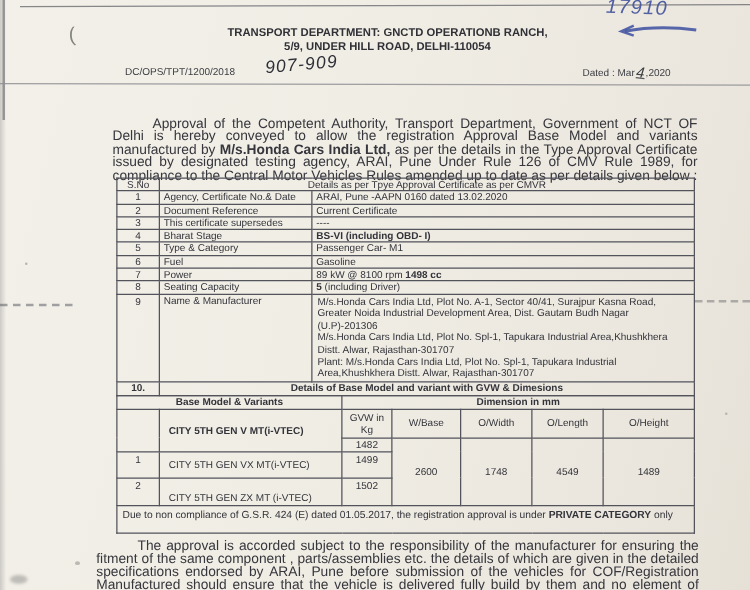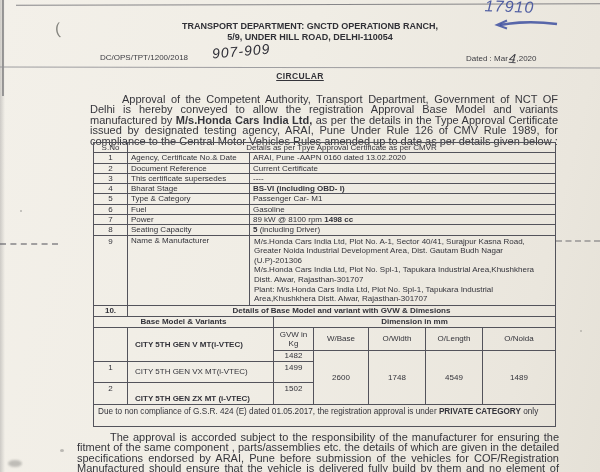--- a/index.html
+++ b/index.html
@@ -39,21 +39,21 @@
   
   .tables{position:absolute;left:93px;top:142px;width:462px;}
   table{border-collapse:collapse;table-layout:fixed;width:462px;font-size:8px;line-height:9.3px;color:#33333a;}
   td{border:1px solid #53535b;padding:0 3px;vertical-align:middle;overflow:hidden;}
   .t2{margin-top:-1px;}
   .c{text-align:center;}
   tr.h10{height:10px;} tr.h11{height:11px;} tr.h21{height:21px;} tr.h22{height:22px;} tr.h23{height:23px;} tr.h69{height:69px;}
   td.addr{vertical-align:top;padding:1px 4px;line-height:9.6px;}
   td.addr div{margin:0 0 0 0;}
   td.model{padding-left:7px;}
-  td.vbottom{vertical-align:bottom;padding-bottom:1px;font-weight:bold;}
+  td.vbottom{vertical-align:bottom;padding-bottom:1px;}
   td.vtop{vertical-align:top;padding-top:1px;}
   td.note-cell{padding:2px 4px;line-height:10px;font-size:8.2px;vertical-align:top;}
   .dim-col{letter-spacing:0;}
 </style>
 </head>
 <body>
 
 <div class="page">
 
   <div class="top-scan-line"></div>
@@ -76,21 +76,20 @@
 
   <div class="letterhead">
     <div>TRANSPORT DEPARTMENT: GNCTD OPERATIONB RANCH,</div>
     <div>5/9, UNDER HILL ROAD, DELHI-110054</div>
   </div>
 
   <div class="ref-line">DC/OPS/TPT/1200/2018</div>
   <div class="hand hand-dispatch">907-909</div>
   <div class="dated"><span>Dated : Mar</span><span class="hand-day">4</span><span>,2020</span></div>
 
-  <div class="doc-title">CIRCULAR</div>
 
   <p class="para intro"><span>Approval of the Competent Authority, Transport Department, Government of NCT OF Delhi is hereby conveyed to allow the registration Approval Base Model and variants  manufactured by </span><span class="b">M/s.Honda Cars India Ltd,</span><span> as per the details  in the Type Approval Certificate  issued by designated testing agency, ARAI, Pune  Under Rule 126 of CMV Rule 1989, for compliance to the Central Motor Vehicles Rules amended up to date as per details given  below :</span></p>
 
   <div class="tables">
 
     <table class="t1">
       <colgroup>
           <col style="width:34px">
           <col style="width:122px">
           <col style="width:306px">
@@ -171,21 +170,21 @@
         <td class="c b" colspan="2">Base Model &amp; Variants</td>
         <td class="c b" colspan="5">Dimension in mm</td>
       </tr>
       <tr class="h23">
         <td rowspan="2"></td>
         <td rowspan="2" class="b model">CITY  5TH GEN V  MT(i-VTEC)</td>
         <td class="c dim-col">GVW in Kg</td>
         <td class="c dim-col">W/Base</td>
         <td class="c dim-col">O/Width</td>
         <td class="c dim-col">O/Length</td>
-        <td class="c dim-col">O/Noida</td>
+        <td class="c dim-col">O/Height</td>
       </tr>
       <tr class="h11">
         <td class="c">1482</td>
         <td rowspan="3" class="c">2600</td>
         <td rowspan="3" class="c">1748</td>
         <td rowspan="3" class="c">4549</td>
         <td rowspan="3" class="c">1489</td>
       </tr>
       <tr class="h21">
         <td class="c vtop">1</td>

